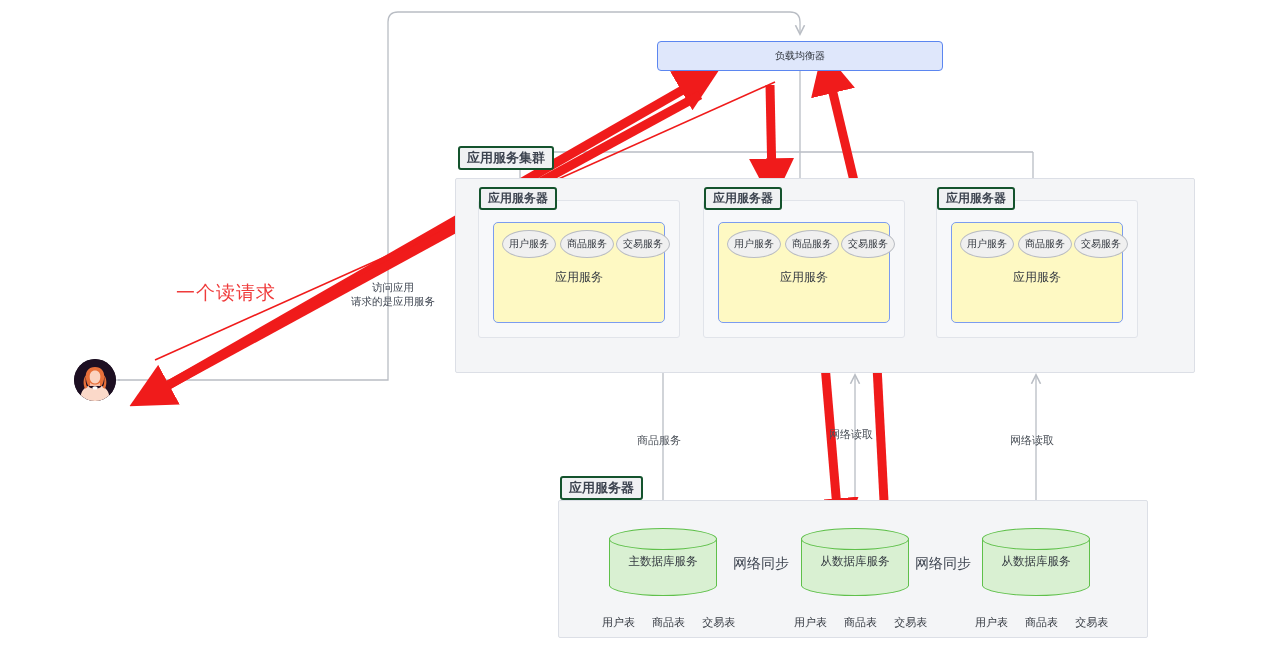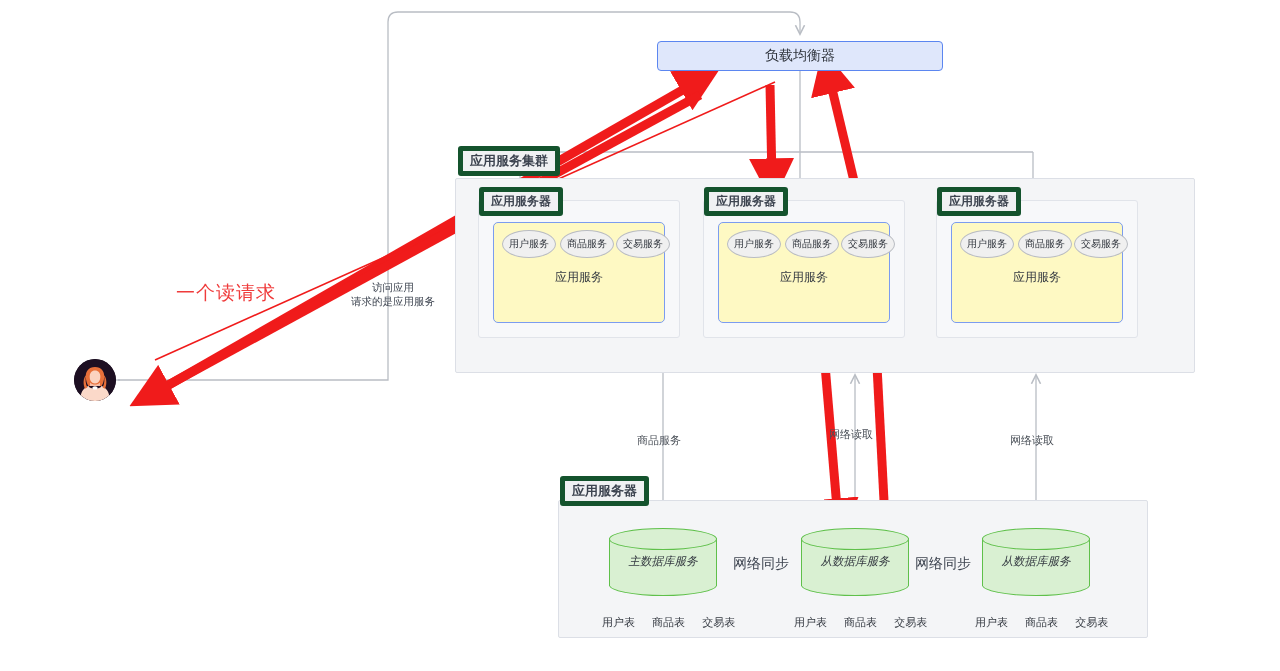--- a/index.html
+++ b/index.html
@@ -21,21 +21,21 @@
   .cluster-box {
     position: absolute;
     background: #f4f5f7;
     border: 1px solid #dcdfe6;
     border-radius: 2px;
     box-sizing: border-box;
   }
   .cluster-tag {
     position: absolute;
     background: #f0f1f3;
-    border: 5px solid #14532d;
+    border: 2px solid #14532d;
     border-radius: 3px;
     color: #3d4450;
     font-size: 13px;
     font-weight: bold;
     padding: 3px 7px 4px 7px;
     white-space: nowrap;
     line-height: 1;
   }
   .server-panel {
     position: absolute;
@@ -76,29 +76,28 @@
   
   .lb-box {
     position: absolute;
     background: #dfe7fb;
     border: 1.5px solid #5b86f0;
     border-radius: 4px;
     box-sizing: border-box;
     display: flex;
     align-items: center;
     justify-content: center;
-    font-size: 14px;
+    font-size: 10px;
     color: #2f343c;
   }
   
   .db-cyl {
     position: absolute;
     width: 100px;
     height: 68px;
-    font-style: italic;
   }
   .db-cyl .body {
     position: absolute;
     left: 0; top: 10px;
     width: 108px; height: 48px;
     background: #d9f0d2;
     border-left: 1.5px solid #5fc04a;
     border-right: 1.5px solid #5fc04a;
     box-sizing: border-box;
   }

